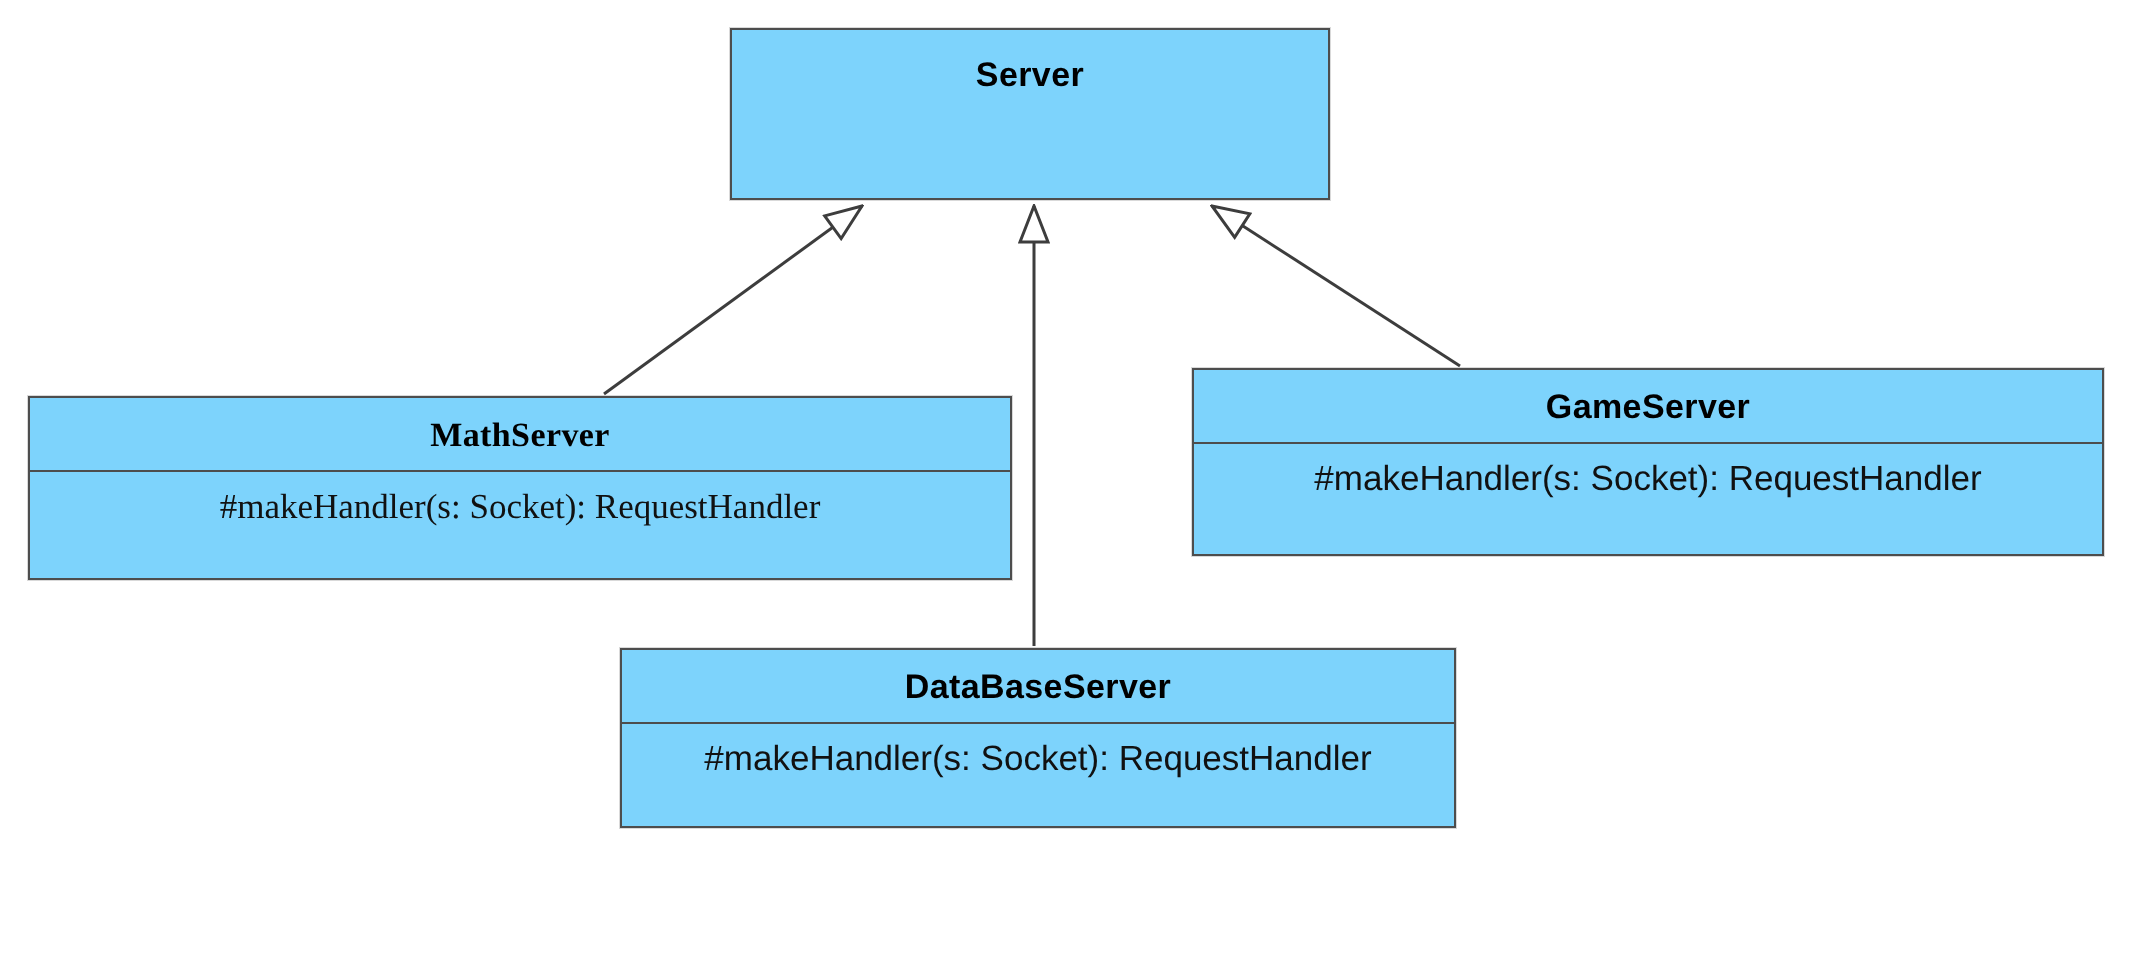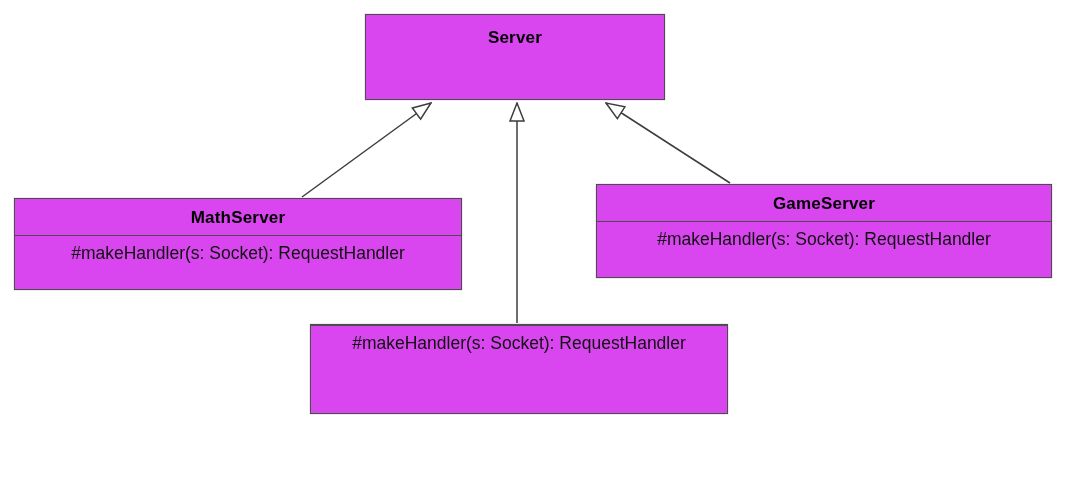--- a/index.html
+++ b/index.html
@@ -8,21 +8,21 @@
     background: #ffffff;
     font-family: "Liberation Sans", sans-serif;
     position: relative;
     overflow: hidden;
   }
   .diagram-canvas { position: absolute; inset: 0; width: 1075px; height: 480px; }
   .connector-layer { position: absolute; left: 0; top: 0; z-index: 1; }
   .uml-class {
     position: absolute;
     z-index: 2;
-    background: #d946ef;
+    background: #7dd3fc;
     border: 1.5px solid #4d4d4d;
     box-shadow: 0 0 0 0.5px rgba(0,0,0,0.15);
   }
   .uml-title {
     font-weight: bold;
     font-size: 17px;
     color: #000000;
     text-align: center;
     padding: 9px 4px 7px 4px;
     letter-spacing: 0.2px;
@@ -31,21 +31,21 @@
   .uml-method {
     font-size: 17.5px;
     color: #111111;
     text-align: center;
     padding: 7px 4px 6px 4px;
     white-space: nowrap;
   }
   
   #box-server        { left: 365px; top: 14px;  width: 300px; height: 86px; }
   #box-server .uml-title { padding-top: 13px; }
-  #box-mathserver    { left: 14px;  top: 198px; width: 448px; height: 92px; }
+  #box-mathserver    { left: 14px;  top: 198px; width: 492px; height: 92px; font-family: Liberation Serif, serif; }
   #box-gameserver    { left: 596px; top: 184px; width: 456px; height: 94px; }
   #box-databaseserver{ left: 310px; top: 324px; width: 418px; height: 90px; }
 </style>
 </head>
 <body>
 
 <div class="diagram-canvas">
 
   <svg class="connector-layer" width="1075" height="480" viewBox="0 0 1075 480">
     <defs>
@@ -68,17 +68,18 @@
     <div class="uml-method">#makeHandler(s: Socket): RequestHandler</div>
   </div>
 
   <div class="uml-class" id="box-gameserver">
     <div class="uml-title">GameServer</div>
     <div class="uml-sep"></div>
     <div class="uml-method">#makeHandler(s: Socket): RequestHandler</div>
   </div>
 
   <div class="uml-class" id="box-databaseserver">
+    <div class="uml-title">DataBaseServer</div>
     <div class="uml-sep"></div>
     <div class="uml-method">#makeHandler(s: Socket): RequestHandler</div>
   </div>
 
 </div>
 
 </body></html>

